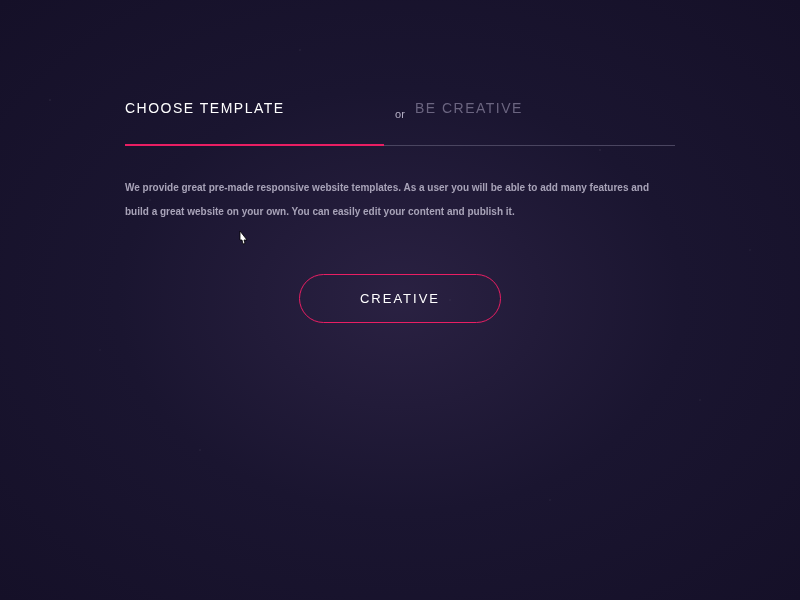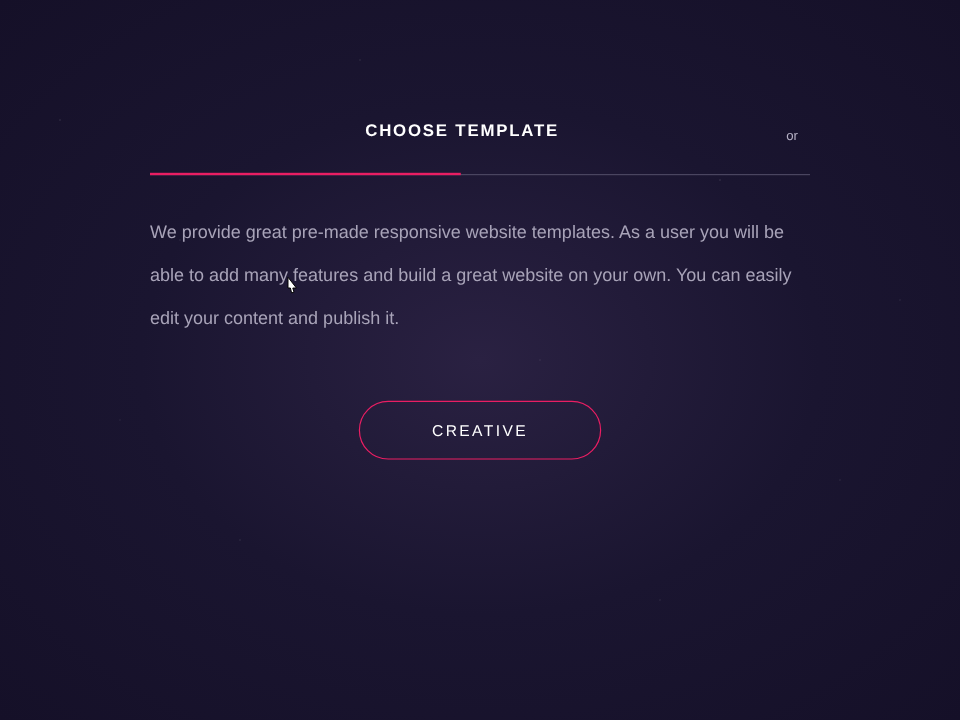--- a/index.html
+++ b/index.html
@@ -47,25 +47,24 @@
       margin-bottom: 80px;
     }
     .tabs {
       display: flex;
       align-items: center;
       position: relative;
       margin-bottom: 0;
     }
     .tab {
       flex: 1;
-      text-align: center;
       padding-bottom: 30px;
       font-size: 14px;
       letter-spacing: 1.5px;
-      font-weight: 700;
+      font-weight: 400;
       cursor: pointer;
     }
     .tab-active {
       color: #ffffff;
     }
     .tab-inactive {
       color: #6b6580;
     }
     .tab-separator {
       color: #b5b0c5;
@@ -90,24 +89,24 @@
       background: #e91e63;
     }
     .cursor {
       position: absolute;
       left: 235px;
       top: 229px;
       z-index: 10;
     }
     .description {
       color: #a8a3b8;
-      font-size: 15px;
+      font-size: 10px;
       line-height: 2.4;
       margin-top: 30px;
-      font-weight: 400;
+      font-weight: 700;
     }
     .button-wrap {
       text-align: center;
       margin-top: 50px;
     }
     .continue-btn {
       display: inline-block;
       padding: 16px 60px;
       border: 1px solid #e91e63;
       border-radius: 30px;
@@ -120,20 +119,21 @@
     }
   </style>
 </head>
 <body>
 
 <div class="container">
 
   <div class="tabs">
     <div class="tab tab-active">CHOOSE TEMPLATE</div>
     <div class="tab-separator">or</div>
+    <div class="tab tab-inactive">BE CREATIVE</div>
     <div class="tab-line"></div>
     <div class="tab-indicator"></div>
   </div>
 
   <p class="description">We provide great pre-made responsive website templates. As a user you will be able to add many features and build a great website on your own. You can easily edit your content and publish it.</p>
 
   <div class="button-wrap">
     <button class="continue-btn">CREATIVE</button>
   </div>
 </div>

